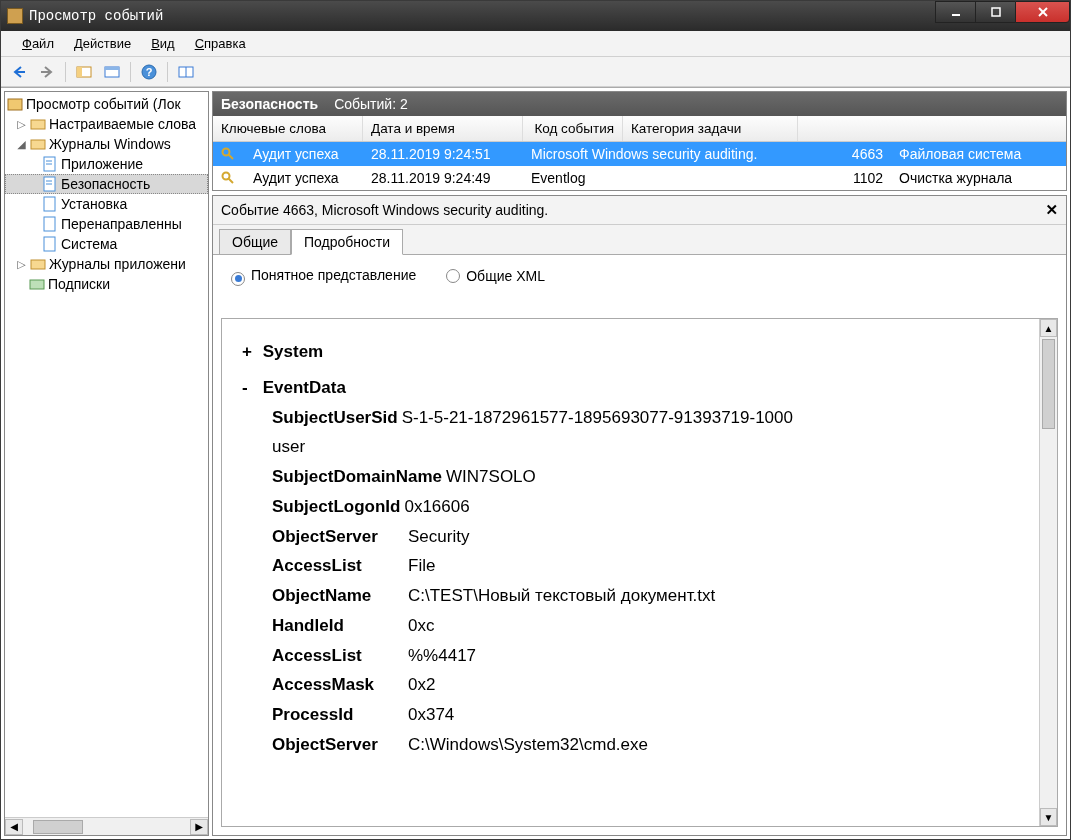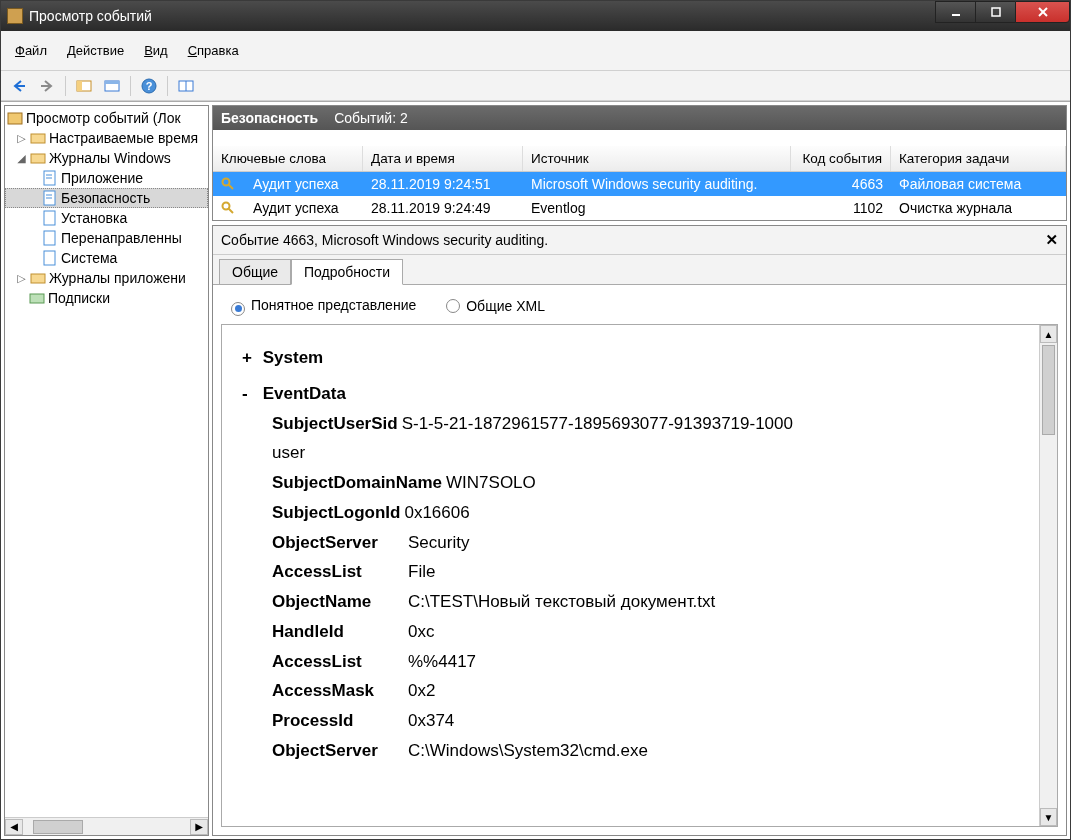--- a/index.html
+++ b/index.html
@@ -26,39 +26,39 @@
   align-items: center;
   color: #fff;
   padding-left: 6px;
 }
 .titlebar-icon {
   width: 16px; height: 16px;
   background: #cfa050;
   border: 1px solid #7a5a20;
   margin-right: 6px;
 }
-.titlebar-text { flex: 0 0 auto; font-size: 14px; }
+.titlebar-text { flex: 0 0 auto; font-size: 14px; font-family: Liberation Mono, monospace; }
 .titlebar-spacer { flex: 1; }
 .win-btns { display: flex; height: 100%; }
 .win-btn {
   width: 40px; height: 22px;
   margin-top: 0;
   background: linear-gradient(to bottom,#555,#333);
   border: 1px solid #222;
   display:flex;align-items:center;justify-content:center;
   color:#fff; font-weight:bold;
 }
 .win-btn.close { background: linear-gradient(to bottom,#d9534f,#c9302c); width:55px; border-radius:0 0 4px 0;}
 .win-btn.min,.win-btn.max{border-right:none;}
 .menubar {
-  height: 40px;
+  height: 26px;
   background: #f3f3f3;
   border-bottom: 1px solid #d0d0d0;
   display:flex; align-items:center;
-  padding: 0 6px;
+  padding: 0 13px;
   gap: 4px;
 }
 .menu-item { padding: 2px 8px; }
 .menu-item u { text-decoration: underline; }
 .toolbar {
   height: 30px;
   background: #f3f3f3;
   border-bottom: 1px solid #d0d0d0;
   display:flex; align-items:center;
   padding: 0 6px;
@@ -104,21 +104,21 @@
 .hscroll .track{flex:1;}
 
 .main-pane{flex:1;display:flex;flex-direction:column;gap:4px;overflow:hidden;}
 .list-panel{border:1px solid #888;background:#fff;display:flex;flex-direction:column;}
 .list-header{
   background: linear-gradient(to bottom,#6b6b6b,#555);
   color:#fff;padding:4px 8px;font-size:14px;
   display:flex;gap:16px;align-items:center;
 }
 .list-header .title{font-weight:normal;}
-.list-cols{display:flex;background:linear-gradient(to bottom,#fdfdfd,#ececec);border-bottom:1px solid #ccc;margin-top:16px;}
+.list-cols{display:flex;background:linear-gradient(to bottom,#fdfdfd,#ececec);border-bottom:1px solid #ccc;}
 .list-col{padding:5px 8px;border-right:1px solid #ddd;font-size:13.5px;}
 .col-kw{width:150px;}
 .col-dt{width:160px;}
 .col-src{flex:1;}
 .col-id{width:100px;text-align:right;}
 .col-cat{width:175px;}
 .list-rows{}
 .list-row{display:flex;align-items:center;height:24px;}
 .list-row.selected{background:#3399ff;color:#fff;}
 .list-cell{padding:2px 8px;overflow:hidden;white-space:nowrap;font-size:14px;}
@@ -134,21 +134,21 @@
   background:#f3f3f3;border-bottom:1px solid #ccc;
   padding:5px 8px;display:flex;align-items:center;font-size:14px;
 }
 .detail-close{margin-left:auto;font-weight:bold;cursor:default;font-size:15px;}
 .tabs{display:flex;background:#f3f3f3;padding:4px 6px 0 6px;gap:0;border-bottom:1px solid #aaa;}
 .tab{
   padding:4px 12px;border:1px solid #aaa;border-bottom:none;
   background:#eaeaea;font-size:14px;position:relative;
 }
 .tab.active{background:#fff;border-bottom:1px solid #fff;margin-bottom:-1px;z-index:1;}
-.tab-content{flex:1;background:#fff;padding:8px;display:flex;flex-direction:column;overflow:hidden;}
+.tab-content{flex:1;background:#fff;padding:8px;display:flex;flex-direction:column;overflow:hidden;gap:24px;}
 .view-opts{display:flex;gap:30px;padding:4px 10px 10px 10px;align-items:center;font-size:14px;}
 .radio{width:14px;height:14px;border:1px solid #888;border-radius:50%;display:inline-flex;align-items:center;justify-content:center;margin-right:6px;position:relative;top:2px;}
 .radio.checked::after{content:"";width:7px;height:7px;background:#3a7bd5;border-radius:50%;}
 .event-box{flex:1;border:1px solid #aaa;overflow:hidden;display:flex;}
 .event-scroll{flex:1;overflow-y:auto;padding:18px 8px 8px 20px;font-size:17px;line-height:1.75;}
 .ev-section{font-weight:bold;}
 .ev-toggle{display:inline-block;width:16px;font-weight:bold;}
 .ev-row{display:flex;margin-left:30px;}
 .ev-key{font-weight:bold;width:195px;flex-shrink:0;}
 .ev-val{}
@@ -251,21 +251,21 @@
           <span>Просмотр событий (Лок</span>
         </div>
         <div class="tree-node">
           <span class="tree-indent" style="width:6px"></span>
           <span class="tree-toggle">▷</span>
           <span class="tree-icon">
               <svg width="16" height="14">
                 <rect x="1" y="3" width="14" height="9" fill="#f7d890" stroke="#c09030"></rect>
               </svg>
             </span>
-          <span>Настраиваемые время</span>
+          <span>Настраиваемые слова</span>
         </div>
         <div class="tree-node">
           <span class="tree-indent" style="width:6px"></span>
           <span class="tree-toggle">◢</span>
           <span class="tree-icon">
               <svg width="16" height="14">
                 <rect x="1" y="3" width="14" height="9" fill="#f7d890" stroke="#c09030"></rect>
               </svg>
             </span>
           <span>Журналы Windows</span>
@@ -350,21 +350,20 @@
     <div class="main-pane">
 
       <div class="list-panel">
         <div class="list-header">
           <span class="title" style="font-weight:bold">Безопасность</span>
           <span>Событий: 2</span>
         </div>
         <div class="list-cols">
           <div class="list-col col-kw">Ключевые слова</div>
           <div class="list-col col-dt">Дата и время</div>
-          <div class="list-col col-src">Источник</div>
           <div class="list-col col-id">Код события</div>
           <div class="list-col col-cat">Категория задачи</div>
         </div>
         <div class="list-rows">
           <div class="list-row selected">
             <div class="list-cell cell-kw">
               <span class="key-icon">
                   <svg width="14" height="14">
                     <circle cx="5" cy="5" r="3.5" fill="none" stroke="#d4a830" stroke-width="2"></circle>
                     <line x1="7" y1="7" x2="12" y2="12" stroke="#d4a830" stroke-width="2"></line>

